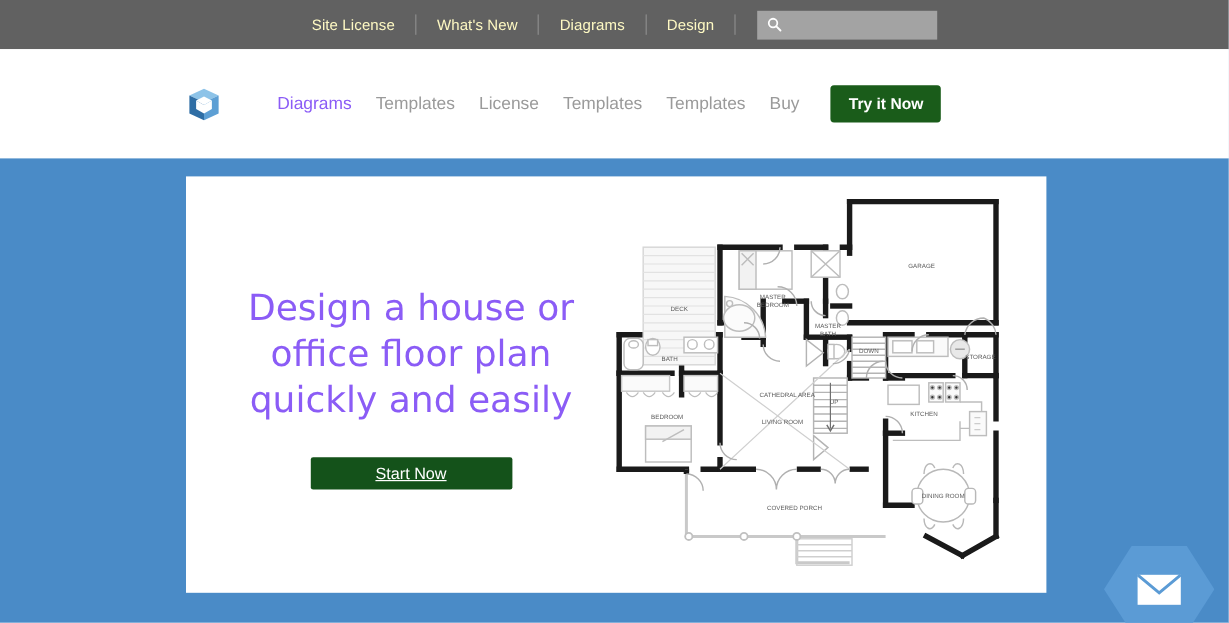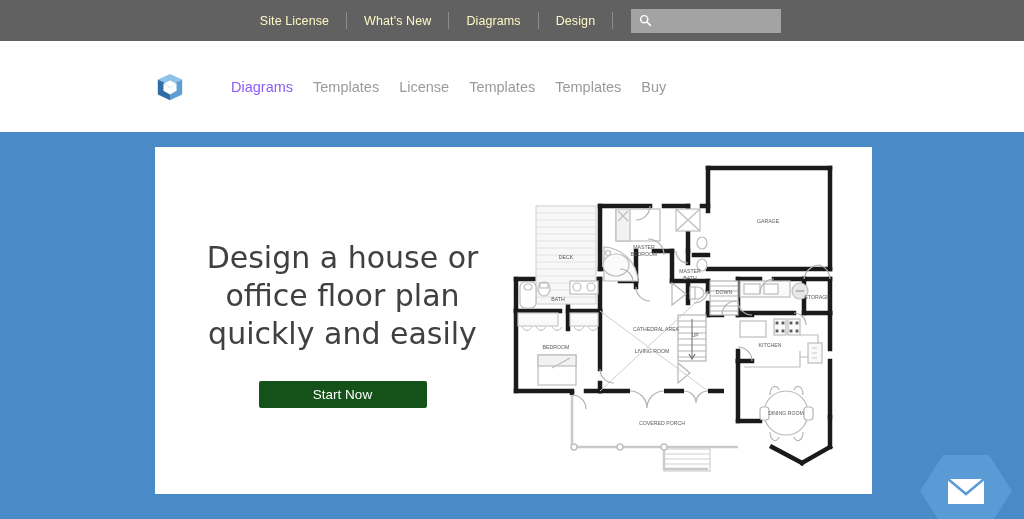--- a/index.html
+++ b/index.html
@@ -137,37 +137,38 @@
     width: 375px;
     display: flex;
     flex-direction: column;
     align-items: center;
     justify-content: center;
     padding-top: 6px;
   }
   .hero-title {
     font-size: 30px;
     line-height: 1.26;
-    color: #404040;
+    color: #8b5cf6;
     text-align: center;
     font-weight: normal;
     margin: 0 0 28px 0;
     font-family: "DejaVu Sans", sans-serif;
     max-width: 320px;
   }
   .btn-start {
     background: #14521a;
     color: #ffffff;
     font-size: 13.5px;
     border: 0;
     width: 168px;
     height: 27px;
     border-radius: 2px;
     cursor: pointer;
     font-family: "Liberation Sans", sans-serif;
+    text-decoration: underline;
   }
   .hero-right {
     flex: 1;
     height: 100%;
     position: relative;
   }
   .floorplan {
     position: absolute;
     left: -18px;
     top: 4px;
@@ -219,20 +220,21 @@
       <polygon points="46,25 46,40 32,48 32,33" fill="#ffffff"></polygon>
     </svg>
   </a>
   <div class="nav-links">
     <a class="nav-link active" href="#">Diagrams</a>
     <a class="nav-link" href="#">Templates</a>
     <a class="nav-link" href="#">License</a>
     <a class="nav-link" href="#">Templates</a>
     <a class="nav-link" href="#">Templates</a>
     <a class="nav-link" href="#">Buy</a>
+    <button class="btn-try">Try it Now</button>
   </div>
 </div>
 
 <div class="hero">
   <div class="hero-card">
 
     <div class="hero-left">
       <h1 class="hero-title">Design a house or office floor plan quickly and easily</h1>
       <button class="btn-start">Start Now</button>
     </div>

